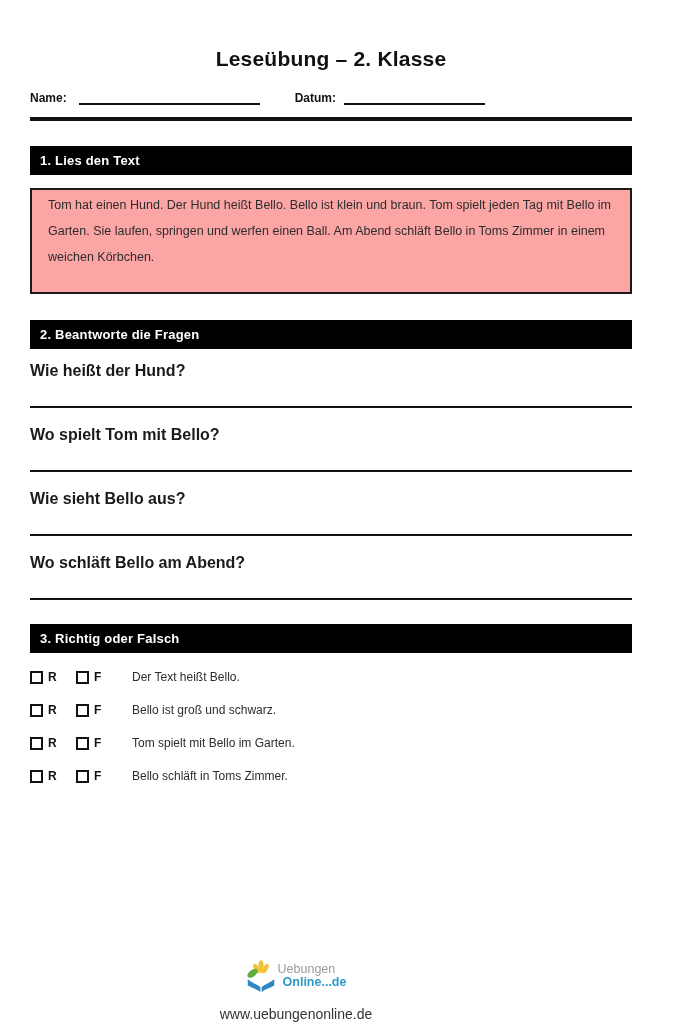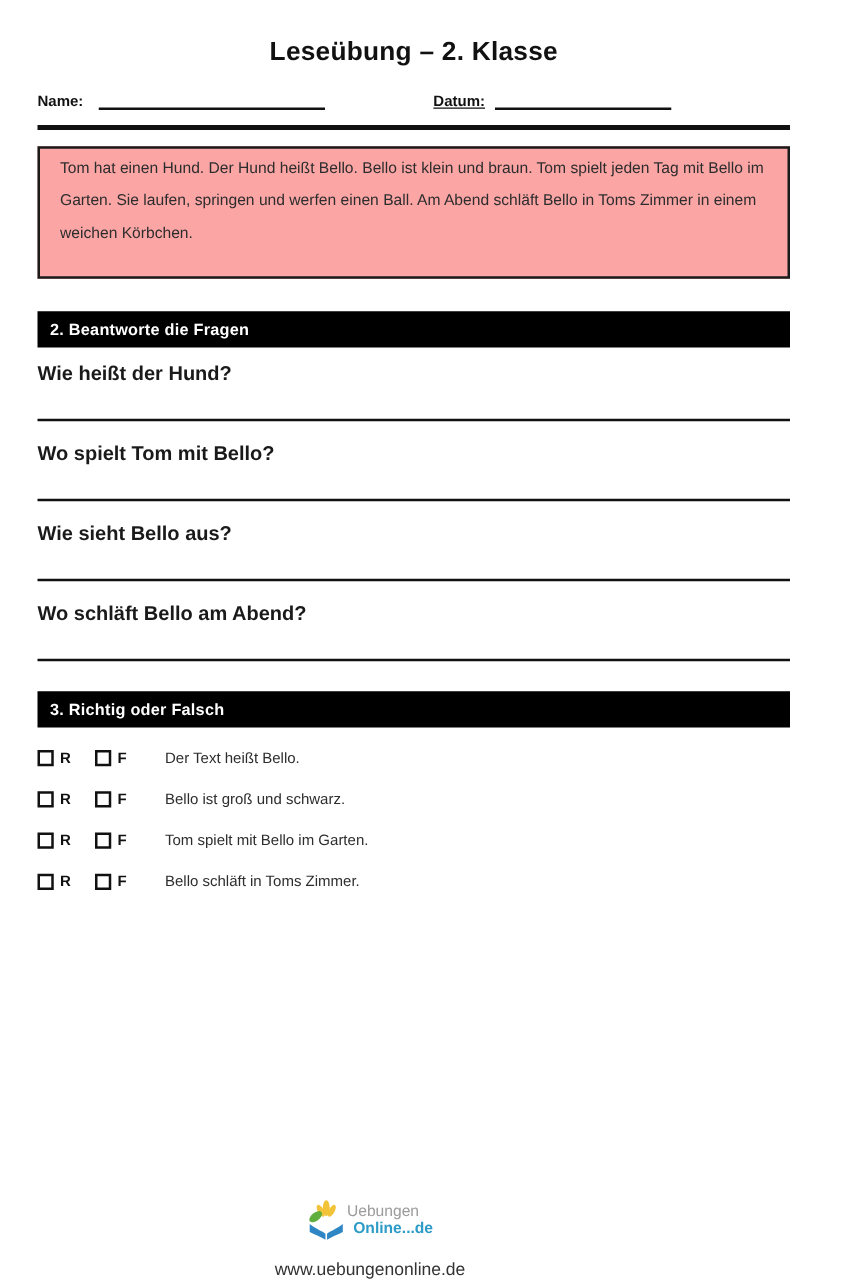--- a/index.html
+++ b/index.html
@@ -12,21 +12,21 @@
     height: 1024px;
     background: #ffffff;
     overflow: hidden;
   }
   .content {
     margin-left: 30px;
     width: 602px;
   }
 
   .page-title {
-    padding-top: 29px;
+    padding-top: 46px;
     font-size: 21px;
     line-height: 25px;
     font-weight: bold;
     color: #111;
     text-align: center;
     letter-spacing: 0.2px;
   }
 
   .name-date-row {
     margin-top: 20px;
@@ -35,21 +35,21 @@
     font-size: 12px;
     font-weight: bold;
     color: #111;
   }
   .fill-line {
     display: inline-block;
     border-bottom: 2px solid #111;
     height: 14px;
   }
   .name-line { width: 181px; margin-left: 12px; }
-  .date-gap  { margin-left: 87px; text-decoration: underline; }
+  .date-gap  { margin-left: 35px; }
   .date-line { width: 141px; margin-left: 8px; }
 
   .thick-rule {
     margin-top: 12px;
     height: 4px;
     background: #111;
   }
 
   .section-bar {
     height: 29px;
@@ -151,20 +151,21 @@
 
     <div class="name-date-row">
       <span>Name:</span>
       <span class="fill-line name-line"></span>
       <span class="date-gap">Datum:</span>
       <span class="fill-line date-line"></span>
     </div>
 
     <div class="thick-rule"></div>
 
+    <div class="section-bar bar-1">1. Lies den Text</div>
 
     <div class="text-box">
       <span>Tom hat einen Hund. Der Hund heißt Bello. Bello ist klein und braun. Tom spielt jeden Tag mit Bello im Garten. Sie laufen, springen und werfen einen Ball. Am Abend schläft Bello in Toms Zimmer in einem weichen Körbchen.</span>
     </div>
 
     <div class="section-bar bar-2">2. Beantworte die Fragen</div>
 
     <div class="question first">
       <div class="q-label">Wie heißt der Hund?</div>
       <div class="answer-line"></div>

